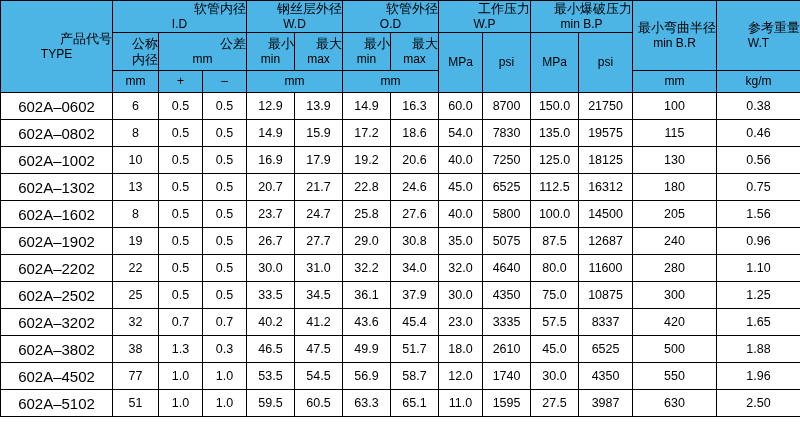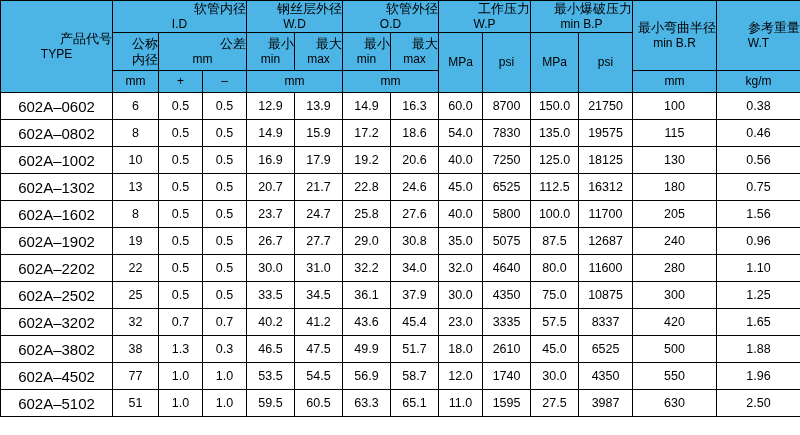--- a/index.html
+++ b/index.html
@@ -225,21 +225,21 @@
         <td>8</td>
         <td>0.5</td>
         <td>0.5</td>
         <td>23.7</td>
         <td>24.7</td>
         <td>25.8</td>
         <td>27.6</td>
         <td>40.0</td>
         <td>5800</td>
         <td>100.0</td>
-        <td>11700</td>
+        <td>14500</td>
         <td>205</td>
         <td>1.56</td>
       </tr>
       <tr>
         <td class="type-cell">602A–1902</td>
         <td>19</td>
         <td>0.5</td>
         <td>0.5</td>
         <td>26.7</td>
         <td>27.7</td>

